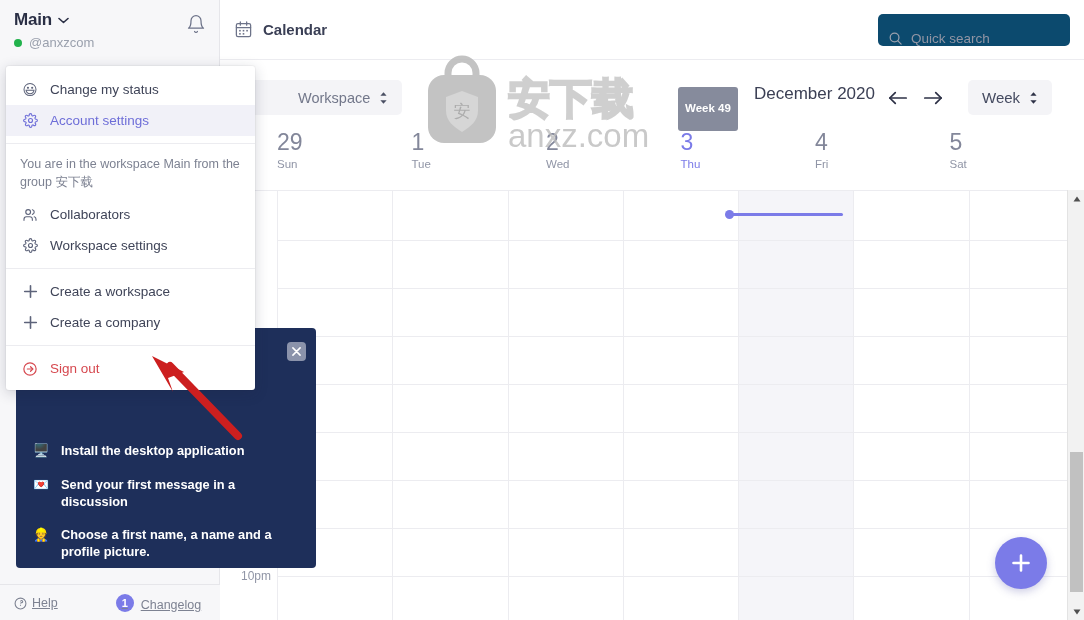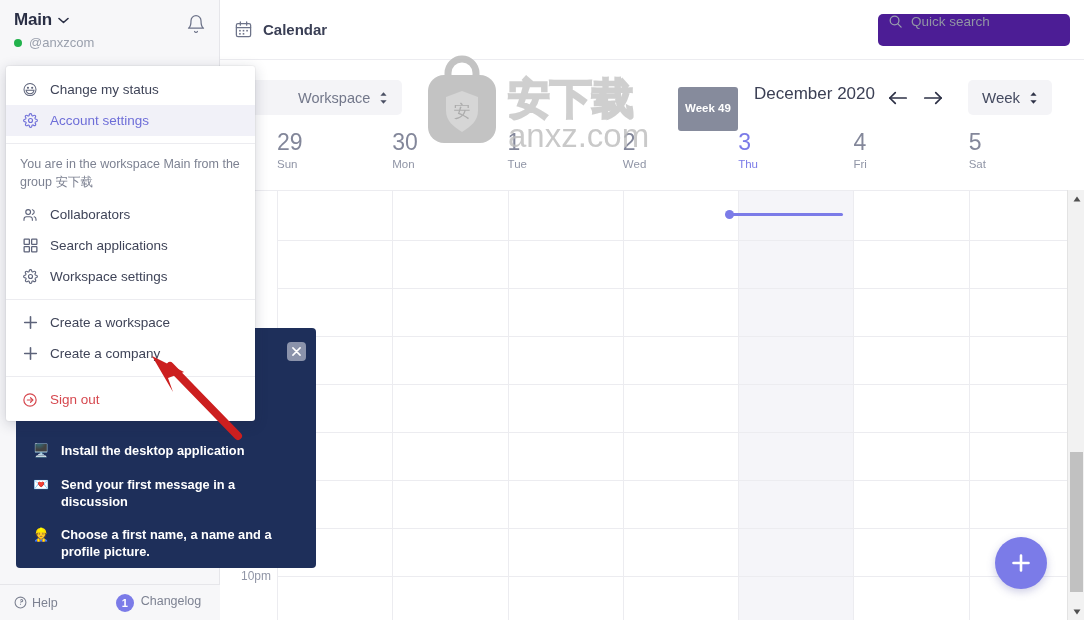--- a/index.html
+++ b/index.html
@@ -58,22 +58,22 @@
   
   .sidebar-foot {
     position: absolute; left: 0; bottom: 0;
     width: 220px; height: 36px;
     border-top: 1px solid #e6e6ea;
     display: flex; align-items: center;
     padding: 0 14px;
     background: #f7f7f9;
   }
   .foot-item {
-    display: flex; align-items: flex-start;
-    font-size: 12.5px; color: #7d8292;
+    display: flex; align-items: flex-end;
+    font-size: 12.5px; color: #7d8292; text-decoration: underline;
   }
   .foot-item .ico { margin-right: 5px; display: flex; }
   .foot-help { margin-right: 58px; }
   .badge-count {
     width: 18px; height: 18px; border-radius: 50%;
     background: #7b7be8; color: #fff;
     font-size: 11px; font-weight: bold;
     display: flex; align-items: center; justify-content: center;
     margin-right: 7px;
   }
@@ -90,22 +90,22 @@
     border-bottom: 1px solid #ececf0;
     display: flex; align-items: center;
     padding-left: 14px;
   }
   .app-title-wrap { display: flex; align-items: center; }
   .cal-icon { color: #6d7389; display: flex; margin-right: 10px; }
   .app-title { font-size: 15px; font-weight: bold; color: #3a3f55; }
   .search-box {
     position: absolute; right: 14px; top: 14px;
     width: 192px; height: 32px;
-    background: #4c1d95; border-radius: 5px;
-    display: flex; align-items: flex-start;
+    background: #0c4a6e; border-radius: 5px;
+    display: flex; align-items: flex-end;
     padding: 0 10px;
   }
   .search-box .sico { color: #9aa0ad; display: flex; margin-right: 8px; }
   .search-ph { font-size: 13.5px; color: #9195a4; }
 
   
   .cal-toolbar {
     position: absolute; left: 0; top: 60px;
     width: 864px; height: 74px;
   }
@@ -425,24 +425,20 @@
         </span>
       </div>
     </div>
 
     <div class="day-header">
       <div class="gutter-col"></div>
       <div id="day-headers" style="display:flex;flex:1 1 0;">
           <div class="day-col-h">
             <div class="day-num">29</div>
             <div class="day-name">Sun</div>
-          </div>
-          <div class="day-col-h">
-            <div class="day-num">30</div>
-            <div class="day-name">Mon</div>
           </div>
           <div class="day-col-h">
             <div class="day-num">1</div>
             <div class="day-name">Tue</div>
           </div>
           <div class="day-col-h">
             <div class="day-num">2</div>
             <div class="day-name">Wed</div>
           </div>
           <div class="day-col-h today">
@@ -549,31 +545,20 @@
             <path d="M15.5 20v-1.8a3.6 3.6 0 0 0-3.6-3.6H6.6A3.6 3.6 0 0 0 3 18.2V20"></path>
             <circle cx="9.25" cy="7.6" r="3.6"></circle>
             <path d="M21 20v-1.8a3.6 3.6 0 0 0-2.7-3.48"></path>
             <path d="M15.6 4.1a3.6 3.6 0 0 1 0 6.98"></path>
           </svg>
       </span>
       <span>Collaborators</span>
     </div>
     <div class="dd-item">
       <span class="dd-ico">
-        <svg width="15" height="15" viewBox="0 0 20 20" fill="none" stroke="currentColor" stroke-width="1.7">
-            <rect x="1.5" y="1.5" width="7" height="7" rx="0.8"></rect>
-            <rect x="11.5" y="1.5" width="7" height="7" rx="0.8"></rect>
-            <rect x="1.5" y="11.5" width="7" height="7" rx="0.8"></rect>
-            <rect x="11.5" y="11.5" width="7" height="7" rx="0.8"></rect>
-          </svg>
-      </span>
-      <span>Search applications</span>
-    </div>
-    <div class="dd-item">
-      <span class="dd-ico">
         <svg width="15" height="15" viewBox="0 0 24 24" fill="none" stroke="currentColor" stroke-width="1.8">
             <circle cx="12" cy="12" r="3.2"></circle>
             <path d="M19.4 15a1.6 1.6 0 0 0 .32 1.76l.06.06a2 2 0 1 1-2.83 2.83l-.06-.06a1.6 1.6 0 0 0-1.76-.32 1.6 1.6 0 0 0-1 1.47V21a2 2 0 0 1-4 0v-.1A1.6 1.6 0 0 0 9.1 19.4a1.6 1.6 0 0 0-1.76.32l-.06.06a2 2 0 1 1-2.83-2.83l.06-.06A1.6 1.6 0 0 0 4.83 15a1.6 1.6 0 0 0-1.47-1H3a2 2 0 0 1 0-4h.1A1.6 1.6 0 0 0 4.6 8.9a1.6 1.6 0 0 0-.32-1.76l-.06-.06a2 2 0 1 1 2.83-2.83l.06.06A1.6 1.6 0 0 0 9 4.63 1.6 1.6 0 0 0 10 3.16V3a2 2 0 0 1 4 0v.1a1.6 1.6 0 0 0 1 1.47 1.6 1.6 0 0 0 1.76-.32l.06-.06a2 2 0 1 1 2.83 2.83l-.06.06a1.6 1.6 0 0 0-.32 1.76V9a1.6 1.6 0 0 0 1.47 1H21a2 2 0 0 1 0 4h-.1a1.6 1.6 0 0 0-1.5 1z"></path>
           </svg>
       </span>
       <span>Workspace settings</span>
     </div>
 
     <div class="dd-sep"></div>
 

